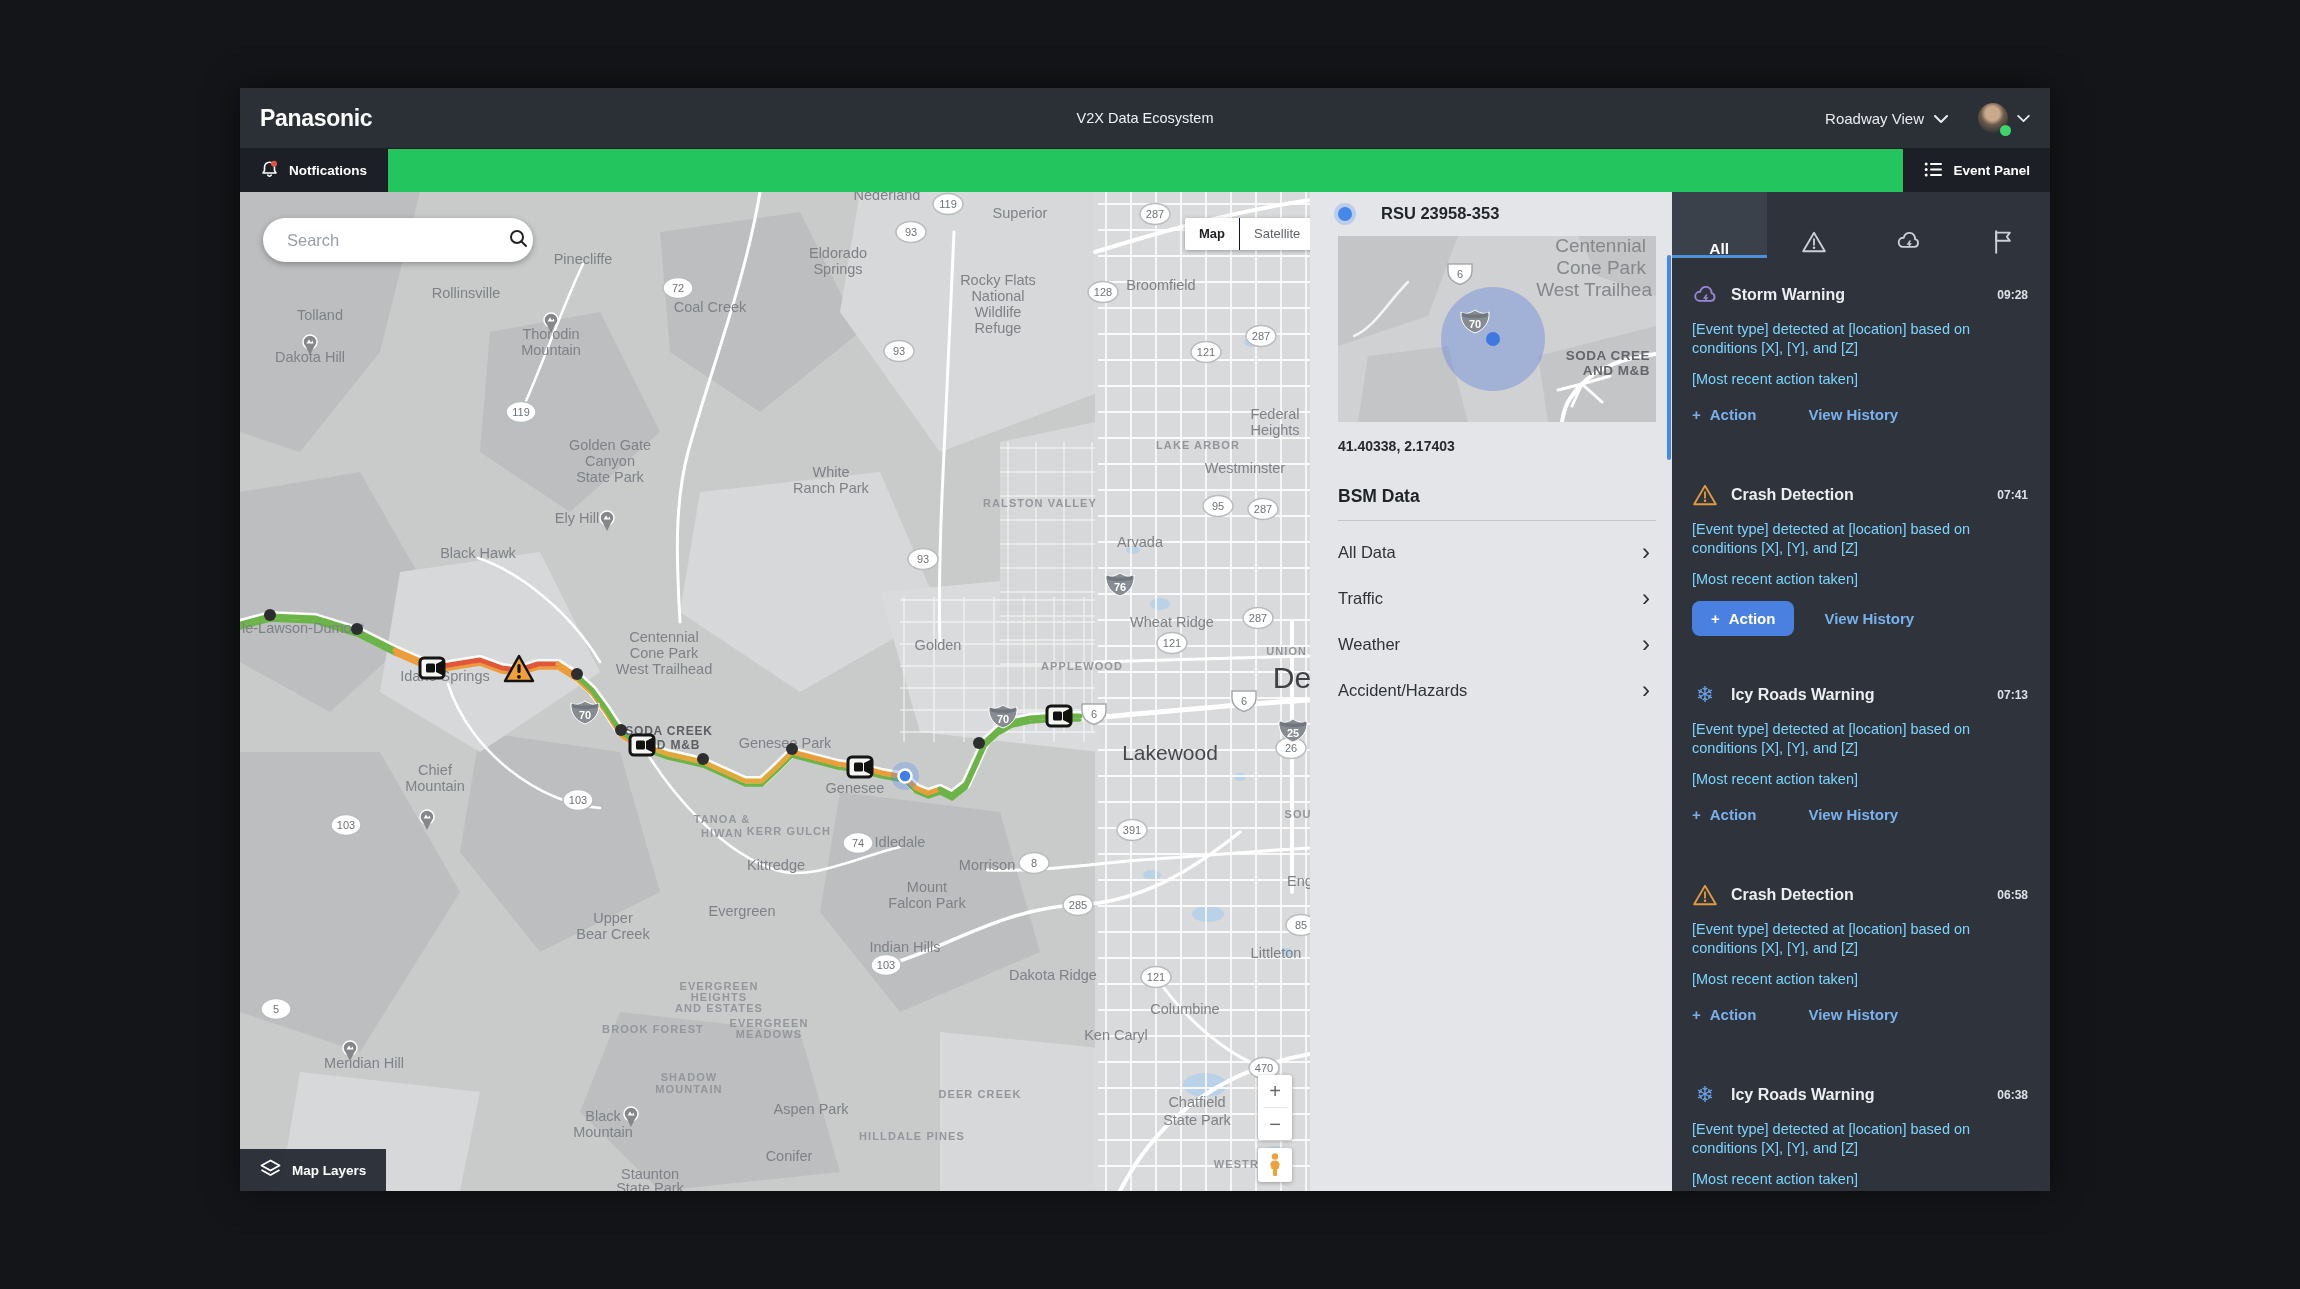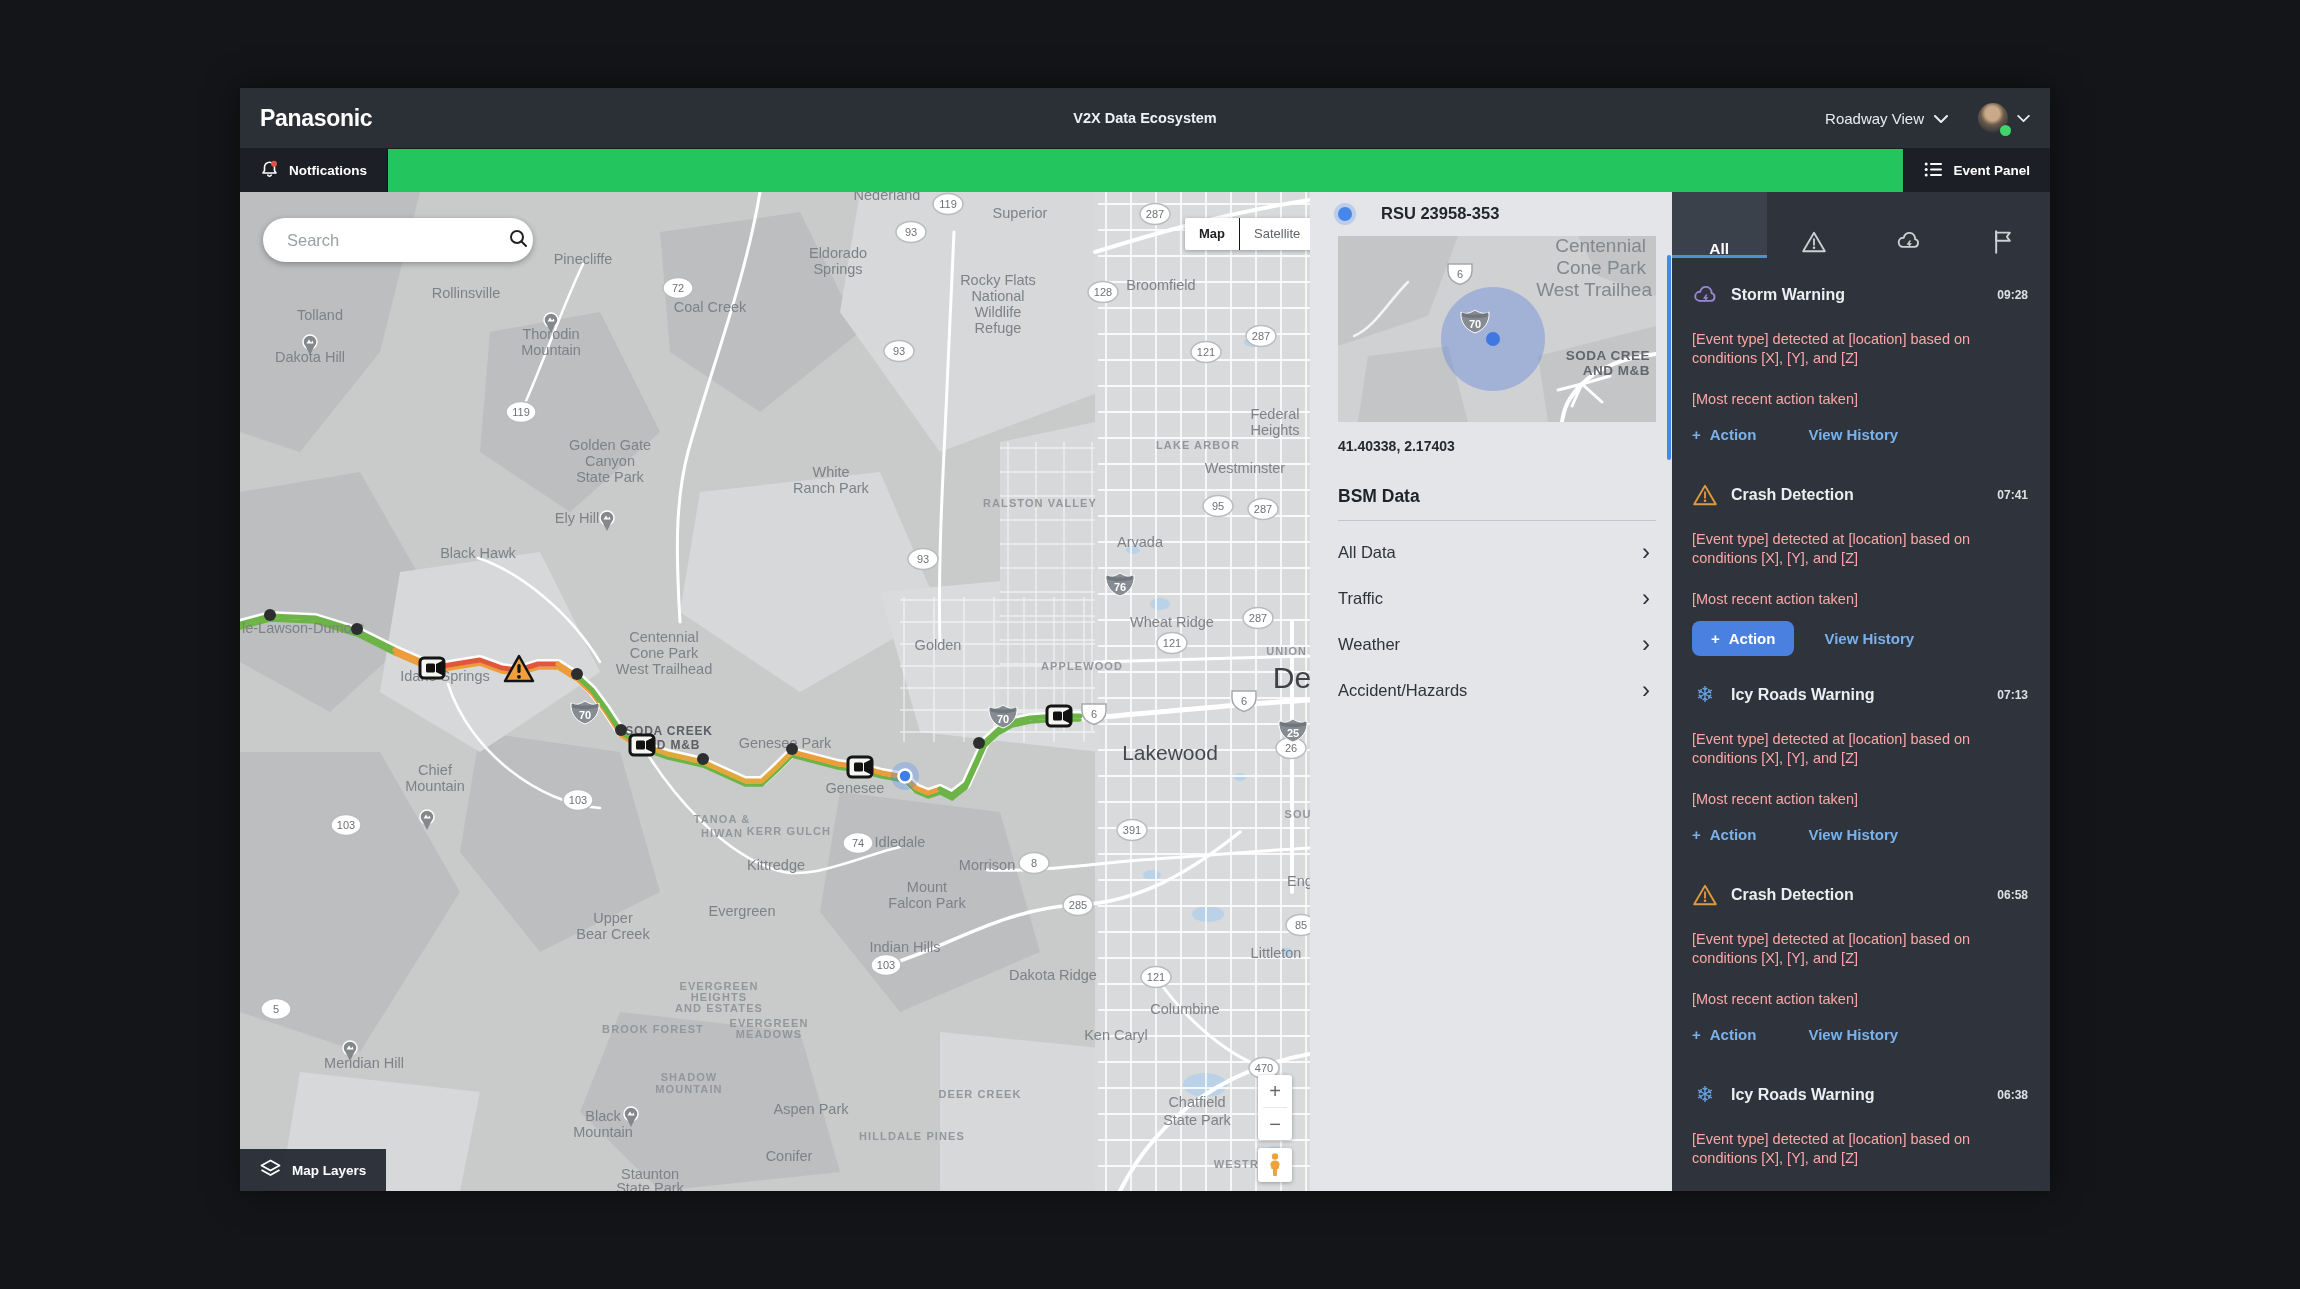--- a/index.html
+++ b/index.html
@@ -3,21 +3,21 @@
 <meta charset="utf-8">
 <style>
   html,body{margin:0;padding:0;background:#141518;}
   *{box-sizing:border-box;}
   .stage{position:relative;width:2300px;height:1289px;background:#141518;font-family:"Liberation Sans",sans-serif;overflow:hidden;}
   .app{position:absolute;left:240px;top:88px;width:1810px;height:1103px;background:#23272e;box-shadow:0 0 30px rgba(0,0,0,.5);}
 
   
   .topbar{height:60px;background:#2b2f36;display:flex;align-items:center;padding:0 20px;position:relative;}
   .brand{font-size:23px;font-weight:800;color:#ffffff;letter-spacing:-.3px;}
-  .title-center{position:absolute;left:50%;transform:translateX(-50%);font-size:14.5px;font-weight:700;color:#eef1f4;text-align:right;}
+  .title-center{position:absolute;left:50%;transform:translateX(-50%);font-size:14.5px;font-weight:400;color:#eef1f4;text-align:right;}
   .view-sel{margin-left:auto;display:flex;align-items:center;gap:10px;color:#e9ebee;font-size:15px;cursor:pointer;}
   .avatar-wrap{display:flex;align-items:center;gap:9px;margin-left:30px;cursor:pointer;}
   .avatar{width:30px;height:30px;border-radius:50%;position:relative;background:radial-gradient(circle at 48% 35%,#c9a98a 0 28%,#6b5a4a 46%,#30343a 78%);}
   .status-dot{position:absolute;right:-3px;bottom:-3px;width:11px;height:11px;border-radius:50%;background:#3fd56b;}
 
   
   .toolbar{height:44px;background:#22c55e;border-top:1px solid #1a1d22;display:flex;align-items:stretch;}
   .tool-btn{display:flex;align-items:center;gap:10px;padding:0 20px;background:#1c2026;color:#fff;font-size:13.5px;font-weight:700;cursor:pointer;}
   .tool-btn.left{border-right:1px solid #111417;}
   .tool-btn.right{margin-left:auto;border-left:1px solid #111417;}
@@ -72,21 +72,21 @@
   .tabs{display:flex;height:66px;flex:none;}
   .tab{flex:1;display:flex;align-items:flex-end;justify-content:center;color:#ccd0d6;cursor:pointer;}
   .tab.active{background:#3a414b;color:#fff;font-weight:800;font-size:15.5px;box-shadow:inset 0 -3px 0 #4e90d8;}
   .cards{flex:1;overflow:hidden;}
   .card{height:200px;padding:24px 22px 0 20px;}
   .card-head{display:flex;align-items:center;gap:13px;}
   .ev-icon{width:26px;height:26px;display:flex;align-items:center;justify-content:center;flex:none;}
   .ev-icon.snow{font-size:22px;color:#6ba3e8;line-height:1;}
   .card-title{font-size:16px;font-weight:800;color:#eceef1;}
   .card-time{margin-left:auto;font-size:12px;font-weight:700;color:#dde0e5;}
-  .card-body{margin:22px 0 0 0;font-size:14.5px;line-height:19px;color:#fca5a5;width:315px;}
+  .card-body{margin:12px 0 0 0;font-size:14.5px;line-height:19px;color:#7dd3fc;width:315px;}
   .card-foot{margin-top:17px;display:flex;align-items:center;}
   .link{color:#7ab1ea;font-weight:700;font-size:15px;text-decoration:none;cursor:pointer;display:inline-flex;align-items:center;gap:9px;}
   .vh{margin-left:52px;}
   .btn-filled{background:#4a80df;color:#fff;border-radius:8px;padding:9px 19px;font-size:15px;font-weight:800;display:inline-flex;align-items:center;gap:9px;cursor:pointer;}
   .card.has-btn .card-foot{margin-top:12px;}
   .card.has-btn .vh{margin-left:30px;}
 </style>
 </head>
 <body>
 

